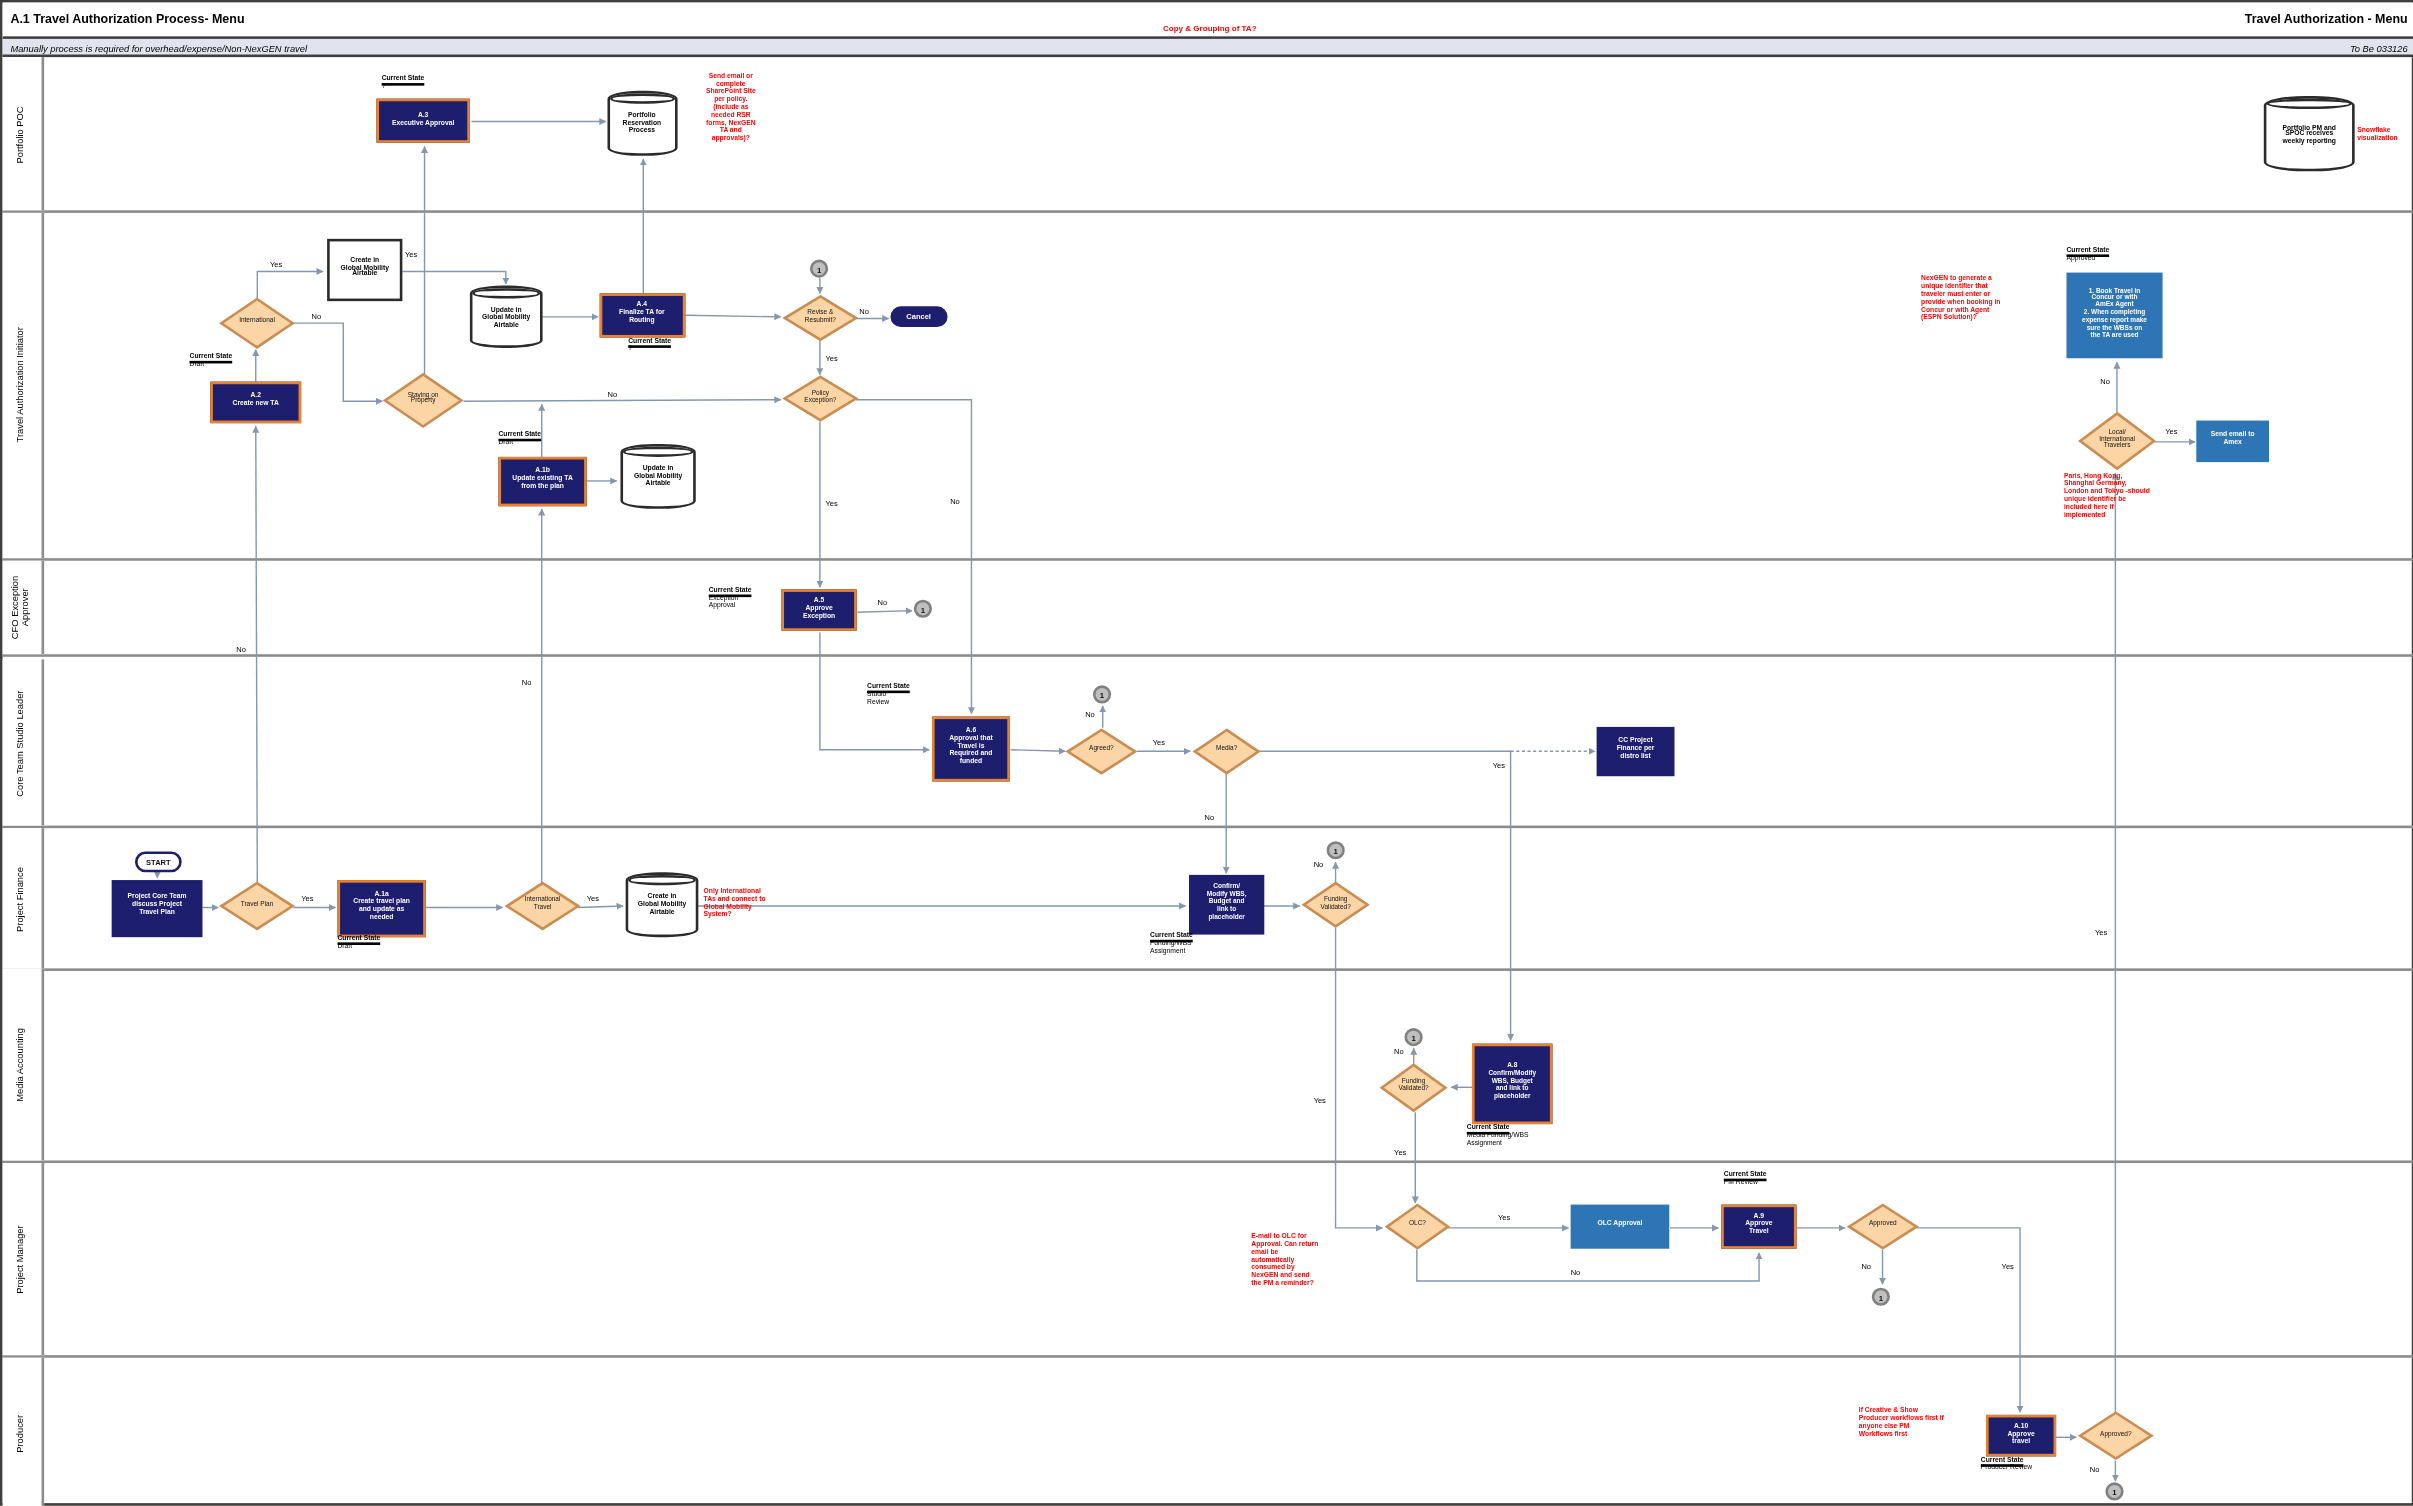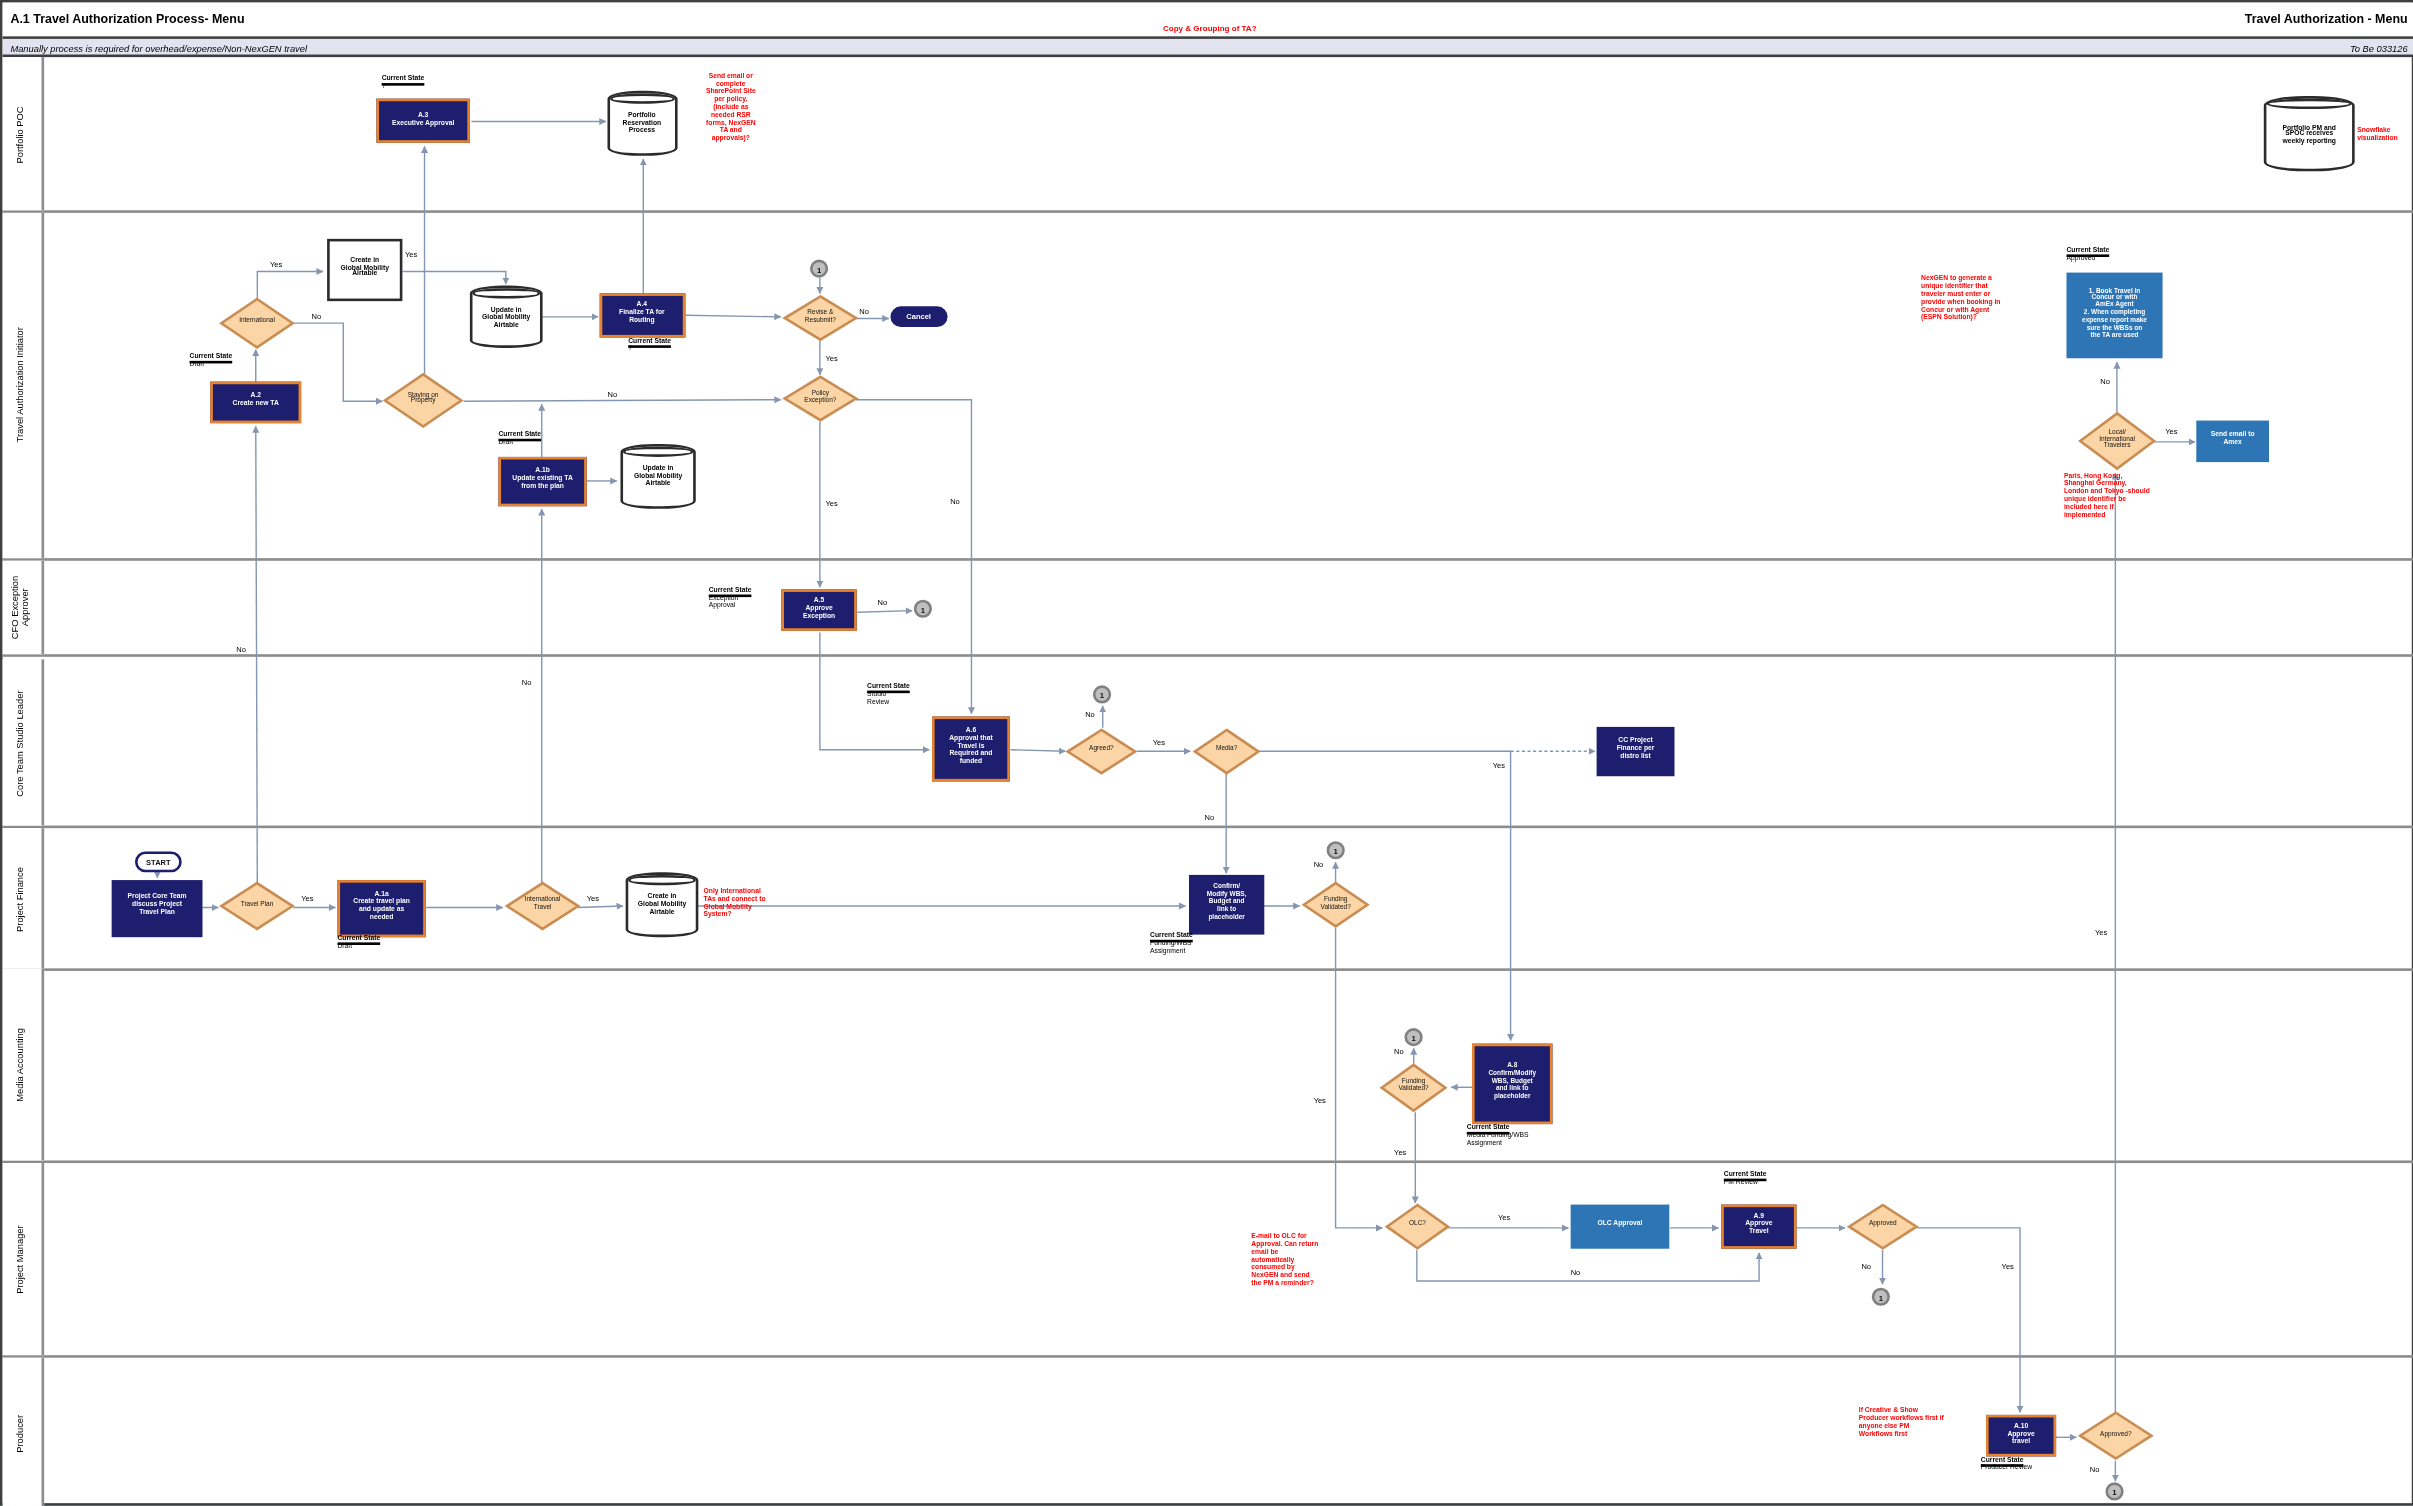--- a/index.html
+++ b/index.html
@@ -1,16 +1,16 @@
 <!DOCTYPE html>
 <html style="font-size:9.6px"><head>
 <meta charset="utf-8">
 <style>
   html,body{margin:0;padding:0;background:#fff;}
-  .viewport{position:relative;width:2413px;height:1507px;overflow:hidden;background:#0c4a6e;}
+  .viewport{position:relative;width:2413px;height:1507px;overflow:hidden;background:#fdba74;}
   .canvas{position:absolute;left:0;top:0;width:930px;height:580px;transform:scale(2.5961);transform-origin:0 0;
           font-family:"Liberation Sans",sans-serif;color:#000;box-sizing:border-box;border:0.6px solid #3f3f3f;background:#fff;}
   .topbar{position:absolute;left:0;top:0;width:930px;height:14.4px;border-bottom:0.5px solid #3f3f3f;background:#fff;box-sizing:border-box;}
   .t-left{position:absolute;left:3px;top:3.9px;font-size:4.8px;font-weight:600;}
   .t-center{position:absolute;left:0;top:8.1px;width:100%;text-align:center;font-size:3.1px;font-weight:bold;color:#f00;}
   .t-right{position:absolute;right:3.6px;top:3.9px;font-size:4.8px;font-weight:600;}
   .subbar{position:absolute;left:0;top:14.4px;width:930px;height:6.3px;background:#E3E3F0;border-bottom:0.5px solid #3f3f3f;box-sizing:border-box;}
   .s-left{position:absolute;left:3px;top:1.2px;font-size:3.6px;font-style:italic;}
   .s-right{position:absolute;right:3.6px;top:1.2px;font-size:3.6px;font-style:italic;}
   .lane{position:absolute;left:0;width:930px;border-bottom:0.4px solid #8c8c8c;box-sizing:border-box;}

